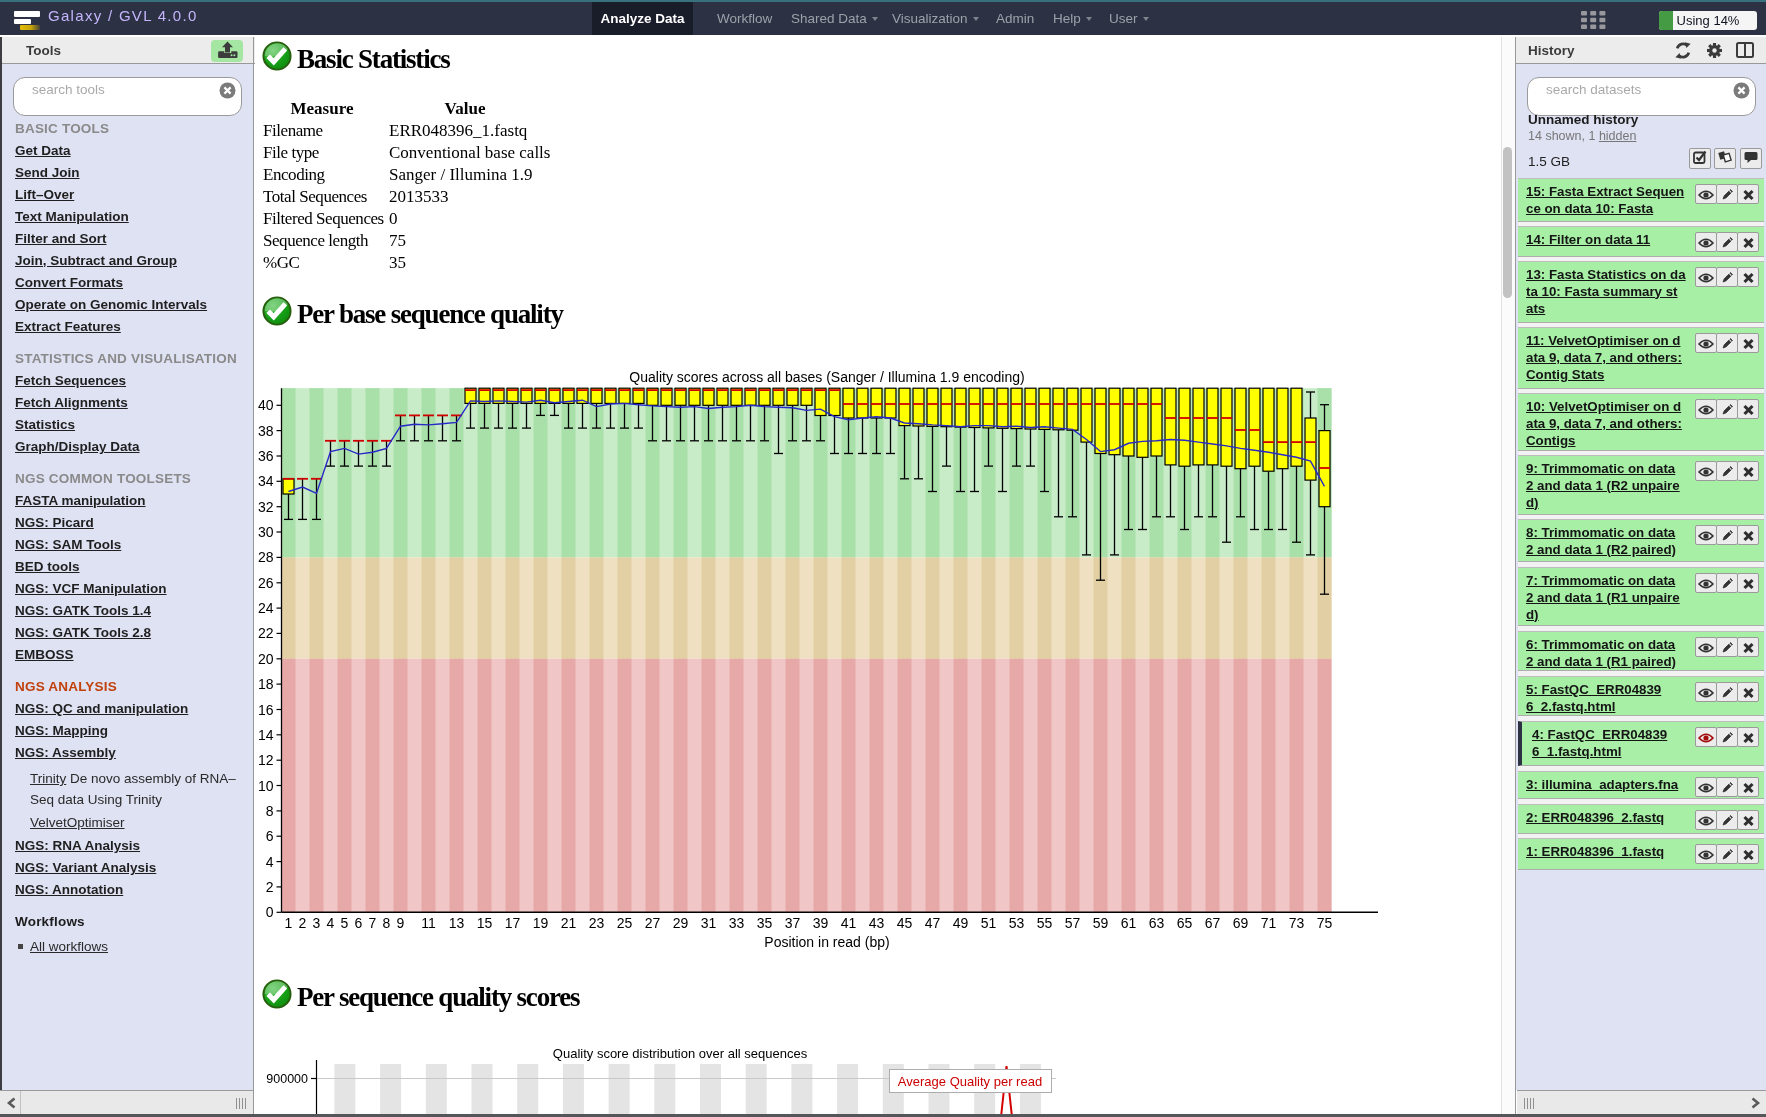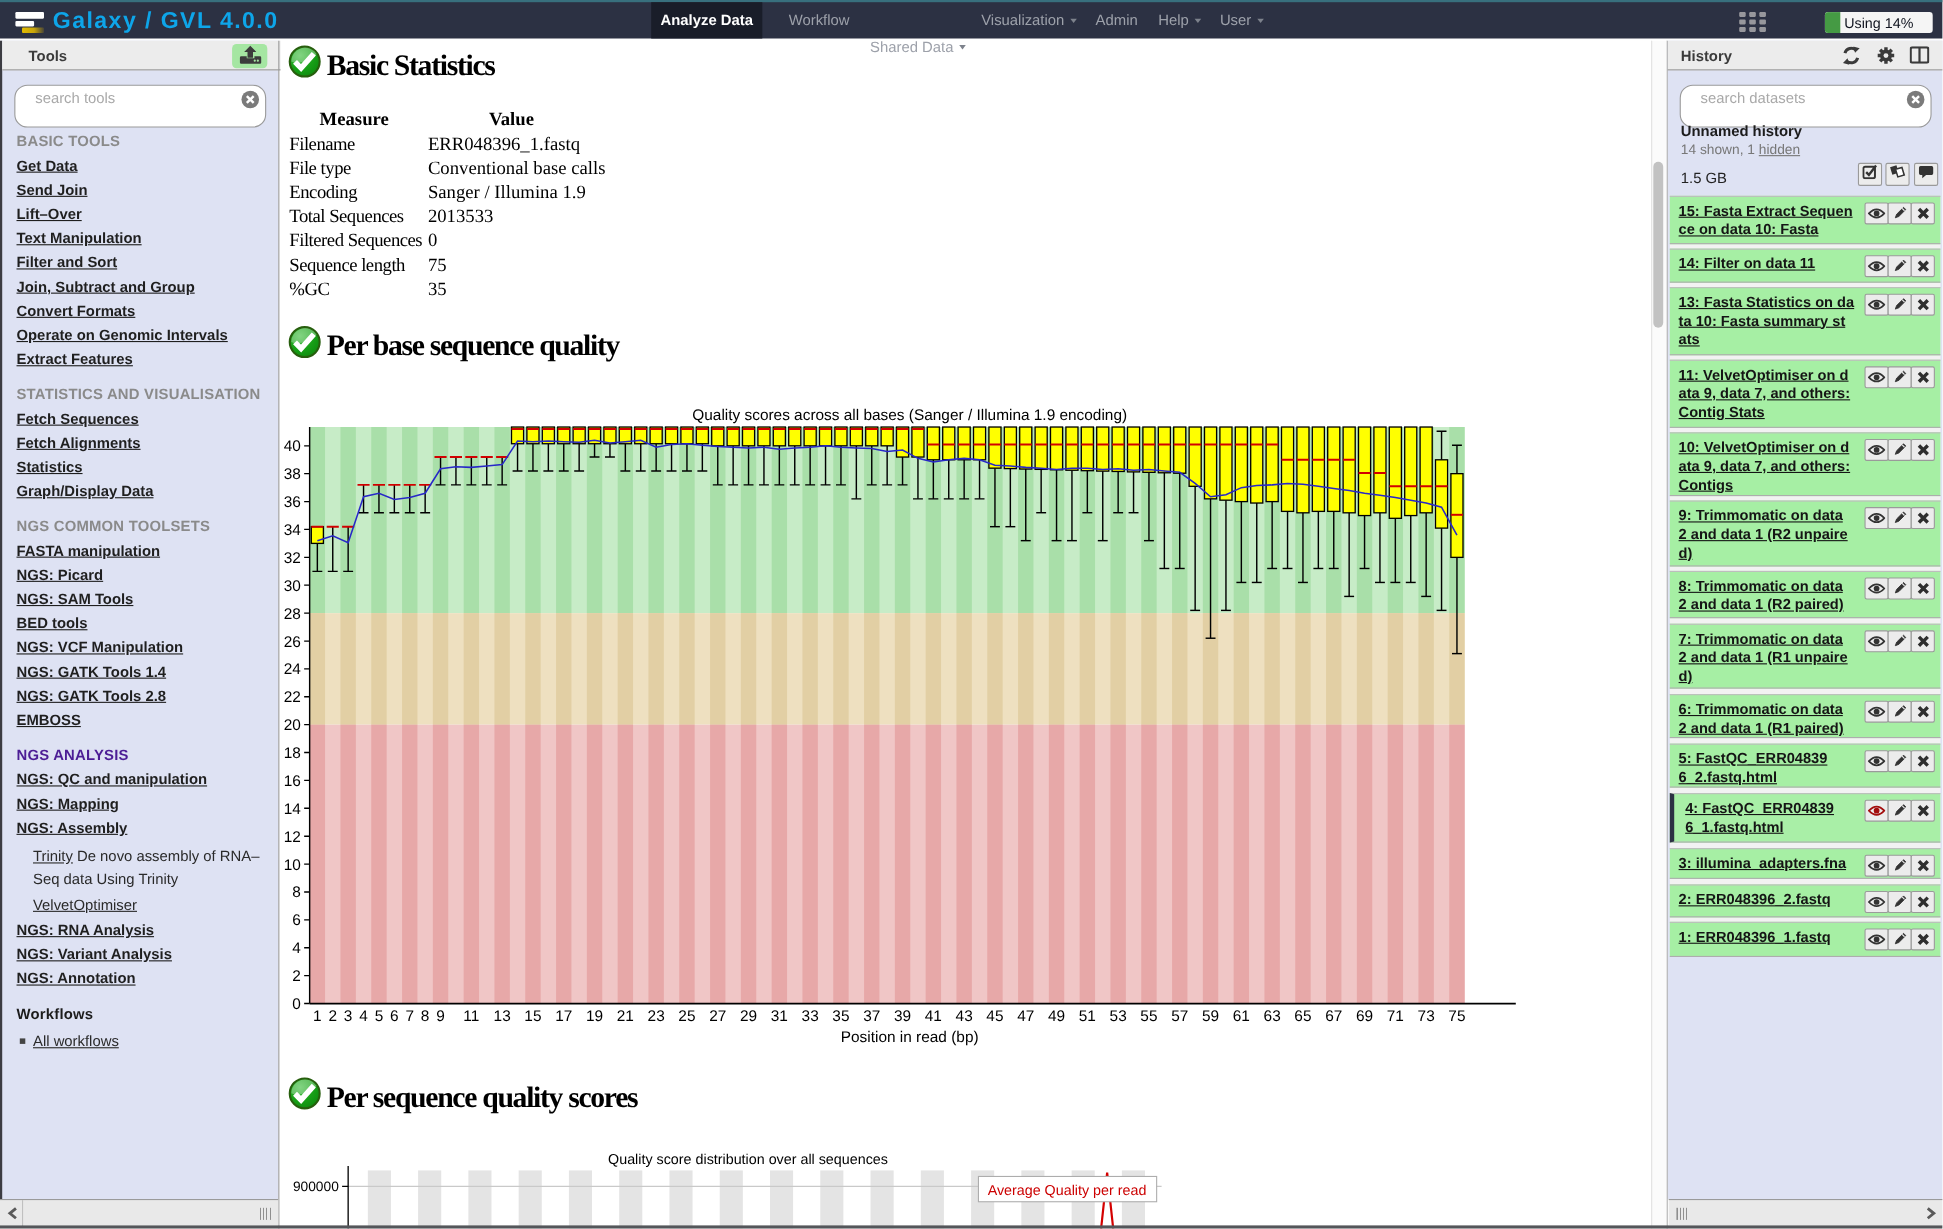--- a/index.html
+++ b/index.html
@@ -8,21 +8,21 @@
 body { position:relative; font-family:"Liberation Sans",sans-serif; background:#fff; }
 .abs { position:absolute; }
 
 
 #masthead { position:absolute; left:0; top:0; width:1766px; height:35px; background:#2c3143; border-top:2px solid #38707e; }
 #logo { position:absolute; left:14px; top:8px; width:26px; height:21px; }
 #logo .b1 { position:absolute; left:0; top:1px; width:26px; height:5.5px; background:#fff; border-radius:1px; }
 #logo .b2 { position:absolute; left:0; top:8.5px; width:17px; height:5px; background:#fff; border-radius:1px; }
 #logo .b3 { position:absolute; left:6px; top:14.5px; width:20px; height:5.5px; border-radius:1px;
             background:linear-gradient(90deg,#e3bc02 0%,#c8a50a 55%,rgba(150,125,25,0.25) 100%); }
-#brand { position:absolute; left:48px; top:5px; font-size:21px; font-weight:bold; color:#0ea5e9; letter-spacing:1.3px; }
+#brand { position:absolute; left:48px; top:5px; font-size:15px; font-weight:normal; color:#c4b5fd; letter-spacing:1.3px; }
 .nav { position:absolute; top:0; height:33px; line-height:33px; font-size:13.5px; color:#9da1aa; }
 .nav.active { background:#191d29; color:#fff; font-weight:bold; text-align:center; }
 .caret { display:inline-block; width:0; height:0; border-left:3.5px solid transparent; border-right:3.5px solid transparent; border-top:4px solid #7d828c; margin-left:5px; vertical-align:2px; }
 #gridicon { position:absolute; left:1581px; top:9px; }
 #usebox { position:absolute; left:1659px; top:9px; width:98px; height:19px; background:#f5f5f5; border-radius:3px; overflow:hidden; font-size:13px; color:#10141f; text-align:center; line-height:19px; }
 #usebox .fill { position:absolute; left:0; top:0; width:14px; height:19px; background:#459a44; }
 #usebox span { position:relative; }
 
 
 #lpanel { position:absolute; left:0; top:37px; width:253px; height:1053px; background:#dee2f3; border-left:2px solid #3c3c42; }
@@ -83,21 +83,21 @@
 
 <div id="masthead">
   <div id="logo">
       <div class="b1"></div>
       <div class="b2"></div>
       <div class="b3"></div>
     </div>
   <div id="brand">Galaxy / GVL 4.0.0</div>
   <div class="nav active" style="left:592px;width:101px;">Analyze Data</div>
   <div class="nav" style="left:717px;">Workflow</div>
-  <div class="nav" style="left:791px;margin-top:24px;">Shared Data<span class="caret"></span></div>
+  <div class="nav" style="left:791px;">Shared Data<span class="caret"></span></div>
   <div class="nav" style="left:892px;">Visualization<span class="caret"></span></div>
   <div class="nav" style="left:996px;">Admin</div>
   <div class="nav" style="left:1053px;">Help<span class="caret"></span></div>
   <div class="nav" style="left:1109px;">User<span class="caret"></span></div>
   <div id="gridicon"><svg width="25" height="18" viewBox="0 0 25 18">
     <g fill="#97979c">
           <rect x="0" y="0" width="6" height="4.4" rx="1"></rect>
           <rect x="9.2" y="0" width="6" height="4.4" rx="1"></rect>
           <rect x="18.4" y="0" width="6" height="4.4" rx="1"></rect>
     <rect x="0" y="6.8" width="6" height="4.4" rx="1"></rect>
@@ -145,21 +145,21 @@
 <div class="tl" style="top:402px">Graph/Display Data</div>
 <div class="th" style="top:434px;color:#8a8a8a">NGS COMMON TOOLSETS</div>
 <div class="tl" style="top:456px">FASTA manipulation</div>
 <div class="tl" style="top:478px">NGS: Picard</div>
 <div class="tl" style="top:500px">NGS: SAM Tools</div>
 <div class="tl" style="top:522px">BED tools</div>
 <div class="tl" style="top:544px">NGS: VCF Manipulation</div>
 <div class="tl" style="top:566px">NGS: GATK Tools 1.4</div>
 <div class="tl" style="top:588px">NGS: GATK Tools 2.8</div>
 <div class="tl" style="top:610px">EMBOSS</div>
-<div class="th" style="top:642px;color:#4c1d95">NGS ANALYSIS</div>
+<div class="th" style="top:642px;color:#c2410c">NGS ANALYSIS</div>
 <div class="tl" style="top:664px">NGS: QC and manipulation</div>
 <div class="tl" style="top:686px">NGS: Mapping</div>
 <div class="tl" style="top:708px">NGS: Assembly</div>
 <div class="ts" style="top:731px"><span class="tu">Trinity</span> De novo assembly of RNA–<br>Seq data Using Trinity</div>
 <div class="ts" style="top:775px"><span class="tu">VelvetOptimiser</span></div>
 <div class="tl" style="top:801px">NGS: RNA Analysis</div>
 <div class="tl" style="top:823px">NGS: Variant Analysis</div>
 <div class="tl" style="top:845px">NGS: Annotation</div>
 <div class="th" style="top:877px;color:#1c1c1c">Workflows</div>
 <div class="ts" style="top:899px"><span class="bullet"></span><span class="tu">All workflows</span></div>

